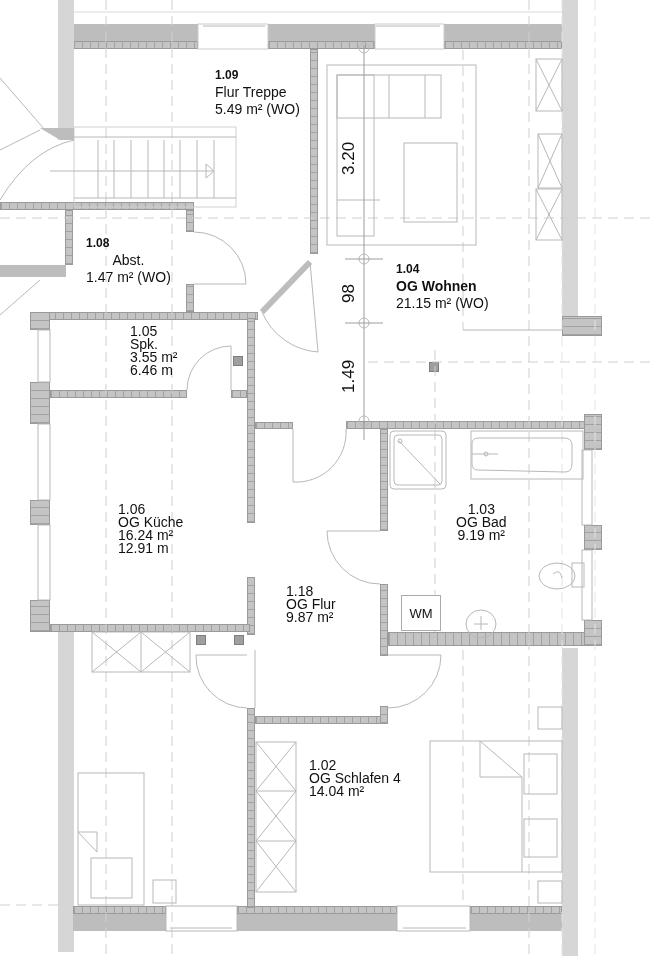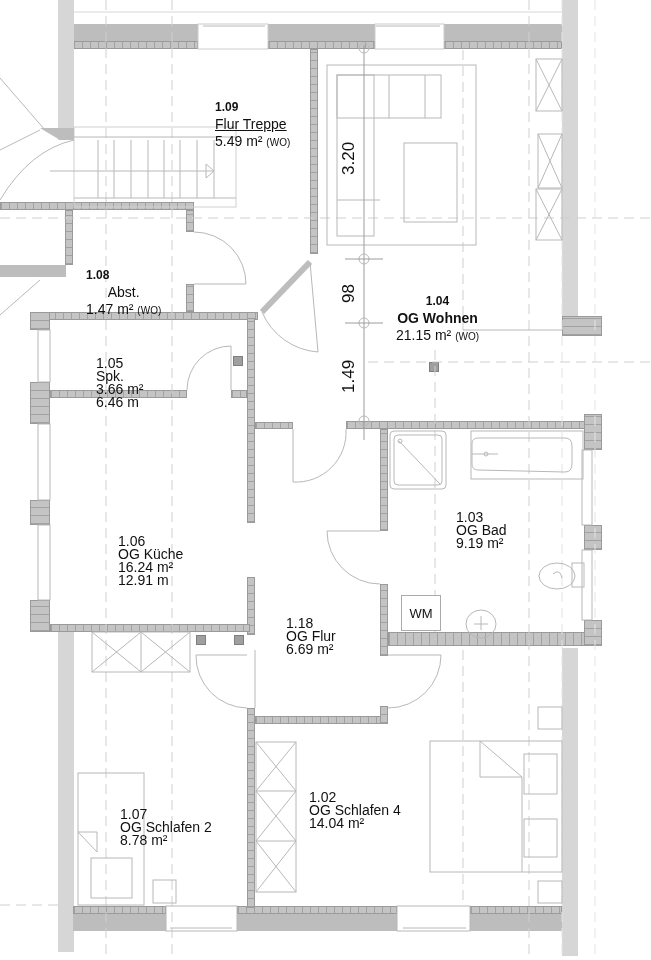--- a/index.html
+++ b/index.html
@@ -5,25 +5,25 @@
   html, body { margin:0; padding:0; background:#ffffff; }
   body { width:651px; height:960px; position:relative; overflow:hidden; font-family:"Liberation Sans", sans-serif; color:#111; }
   .plan { position:absolute; left:0; top:0; width:651px; height:960px; }
   .wall { position:absolute; background:#bdbdbd; }
   .wall.light { background:#d6d6d6; }
   .brick { position:absolute; background:#c4c4c4;
     background-image:repeating-linear-gradient(90deg, rgba(120,120,120,0.45) 0 1px, transparent 1px 8px);
     border:1px solid #9a9a9a; box-sizing:border-box; }
   .brick.v { background-image:repeating-linear-gradient(0deg, rgba(120,120,120,0.45) 0 1px, transparent 1px 8px); }
   .pillar { position:absolute; background:#9f9f9f; border:1px solid #7e7e7e; box-sizing:border-box; }
-  .room-label { position:absolute; font-size:14px; line-height:14px; color:#111; white-space:nowrap;margin-top:32px; }
+  .room-label { position:absolute; font-size:14px; line-height:14px; color:#111; white-space:nowrap; }
   .room-label .num { display:block; }
   .room-label .num.bold { font-weight:bold; font-size:12px; }
   .room-label .line { display:block; }
-  .room-label .wo { font-size:10px; }
+  .room-label .wo { font-size:14px; }
   .dim { position:absolute; font-size:17px; color:#111; transform-origin:left top; transform:rotate(-90deg); white-space:nowrap; }
   .wm-box { position:absolute; left:401px; top:595px; width:40px; height:36px; border:1px solid #aaa; box-sizing:border-box; font-size:13px; display:flex; align-items:center; justify-content:center; background:#fff; }
   svg { position:absolute; left:0; top:0; }
 </style>
 </head>
 <body>
 
 <div class="plan">
 
   <div class="wall" style="left:73px;top:24px;width:125px;height:17px;"></div>
@@ -221,67 +221,62 @@
       <rect x="538" y="707" width="24" height="22"></rect>
       <rect x="538" y="881" width="24" height="22"></rect>
 
       <rect x="397" y="906" width="73" height="25"></rect>
       <line x1="403" y1="928" x2="466" y2="928"></line>
     </g>
   </svg>
 
   <div class="room-label" style="left:215px;top:68px;">
     <span class="num bold">1.09</span>
-    <span class="line" style="margin-top:3px;text-decoration:underline;"><span>Flur Treppe</span></span>
+    <span class="line" style="margin-top:3px;"><span>Flur Treppe</span></span>
     <span class="line" style="margin-top:3px;"><span>5.49 m²</span> <span class="wo">(WO)</span></span>
   </div>
 
   <div class="room-label" style="left:86px;top:236px;">
     <span class="num bold">1.08</span>
     <span class="line" style="margin-top:3px;text-align:center;"><span>Abst.</span></span>
     <span class="line" style="margin-top:3px;"><span>1.47 m²</span> <span class="wo">(WO)</span></span>
   </div>
 
-  <div class="room-label" style="left:396px;top:262px;text-align:center;">
+  <div class="room-label" style="left:396px;top:262px;">
     <span class="num bold">1.04</span>
     <span class="line" style="margin-top:3px;font-weight:bold;"><span>OG Wohnen</span></span>
     <span class="line" style="margin-top:3px;"><span>21.15 m²</span> <span class="wo">(WO)</span></span>
   </div>
 
-  <div class="room-label" style="left:96px;top:325px;line-height:13px;">
+  <div class="room-label" style="left:130px;top:325px;line-height:13px;">
     <span class="line">1.05</span>
     <span class="line">Spk.</span>
-    <span class="line">3.66 m²</span>
+    <span class="line">3.55 m²</span>
     <span class="line">6.46 m</span>
   </div>
 
   <div class="room-label" style="left:118px;top:503px;line-height:13px;">
     <span class="line">1.06</span>
     <span class="line">OG Küche</span>
     <span class="line">16.24 m²</span>
     <span class="line">12.91 m</span>
   </div>
 
-  <div class="room-label" style="left:456px;top:479px;line-height:13px;">
+  <div class="room-label" style="left:456px;top:503px;line-height:13px;text-align:center;">
     <span class="line">1.03</span>
     <span class="line">OG Bad</span>
     <span class="line">9.19 m²</span>
   </div>
 
   <div class="room-label" style="left:286px;top:585px;line-height:13px;">
     <span class="line">1.18</span>
     <span class="line">OG Flur</span>
-    <span class="line">6.69 m²</span>
-  </div>
-
-  <div class="room-label" style="left:120px;top:776px;line-height:13px;">
-    <span class="line">1.07</span>
-    <span class="line">OG Schlafen 2</span>
-    <span class="line">8.78 m²</span>
-  </div>
+    <span class="line">9.87 m²</span>
+  </div>
+
 
   <div class="room-label" style="left:309px;top:759px;line-height:13px;">
     <span class="line">1.02</span>
     <span class="line">OG Schlafen 4</span>
     <span class="line">14.04 m²</span>
   </div>
 
   <div class="dim" style="left:339px;top:175px;">3.20</div>
   <div class="dim" style="left:339px;top:303px;">98</div>
   <div class="dim" style="left:339px;top:393px;">1.49</div>

